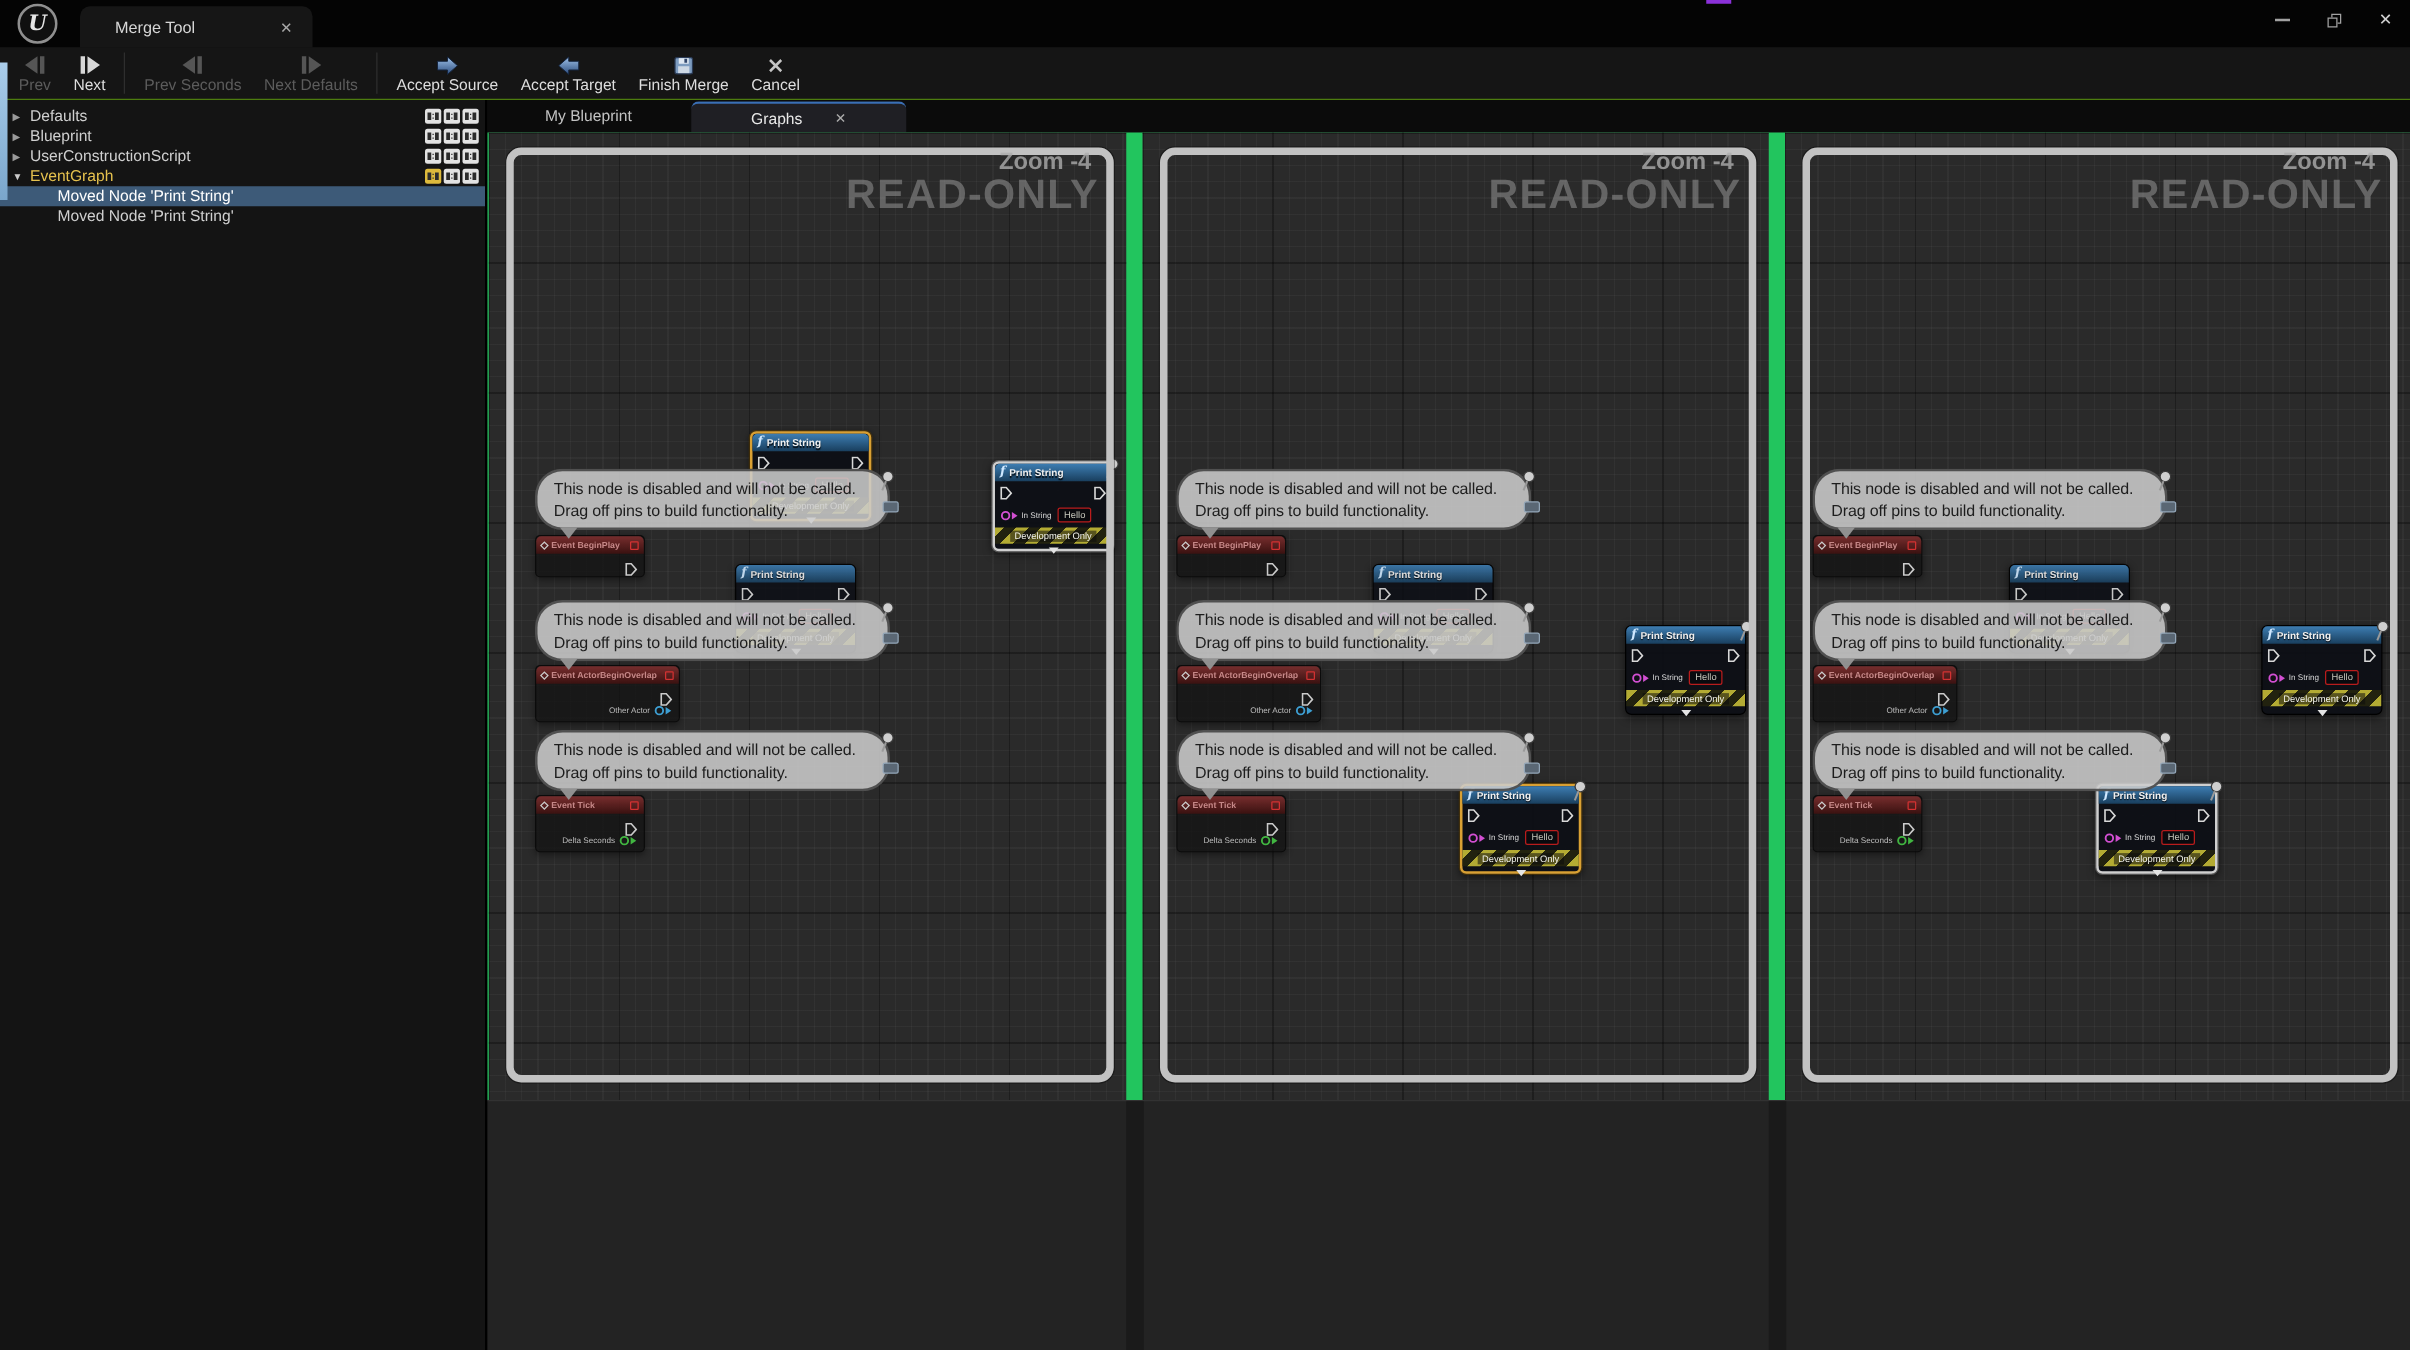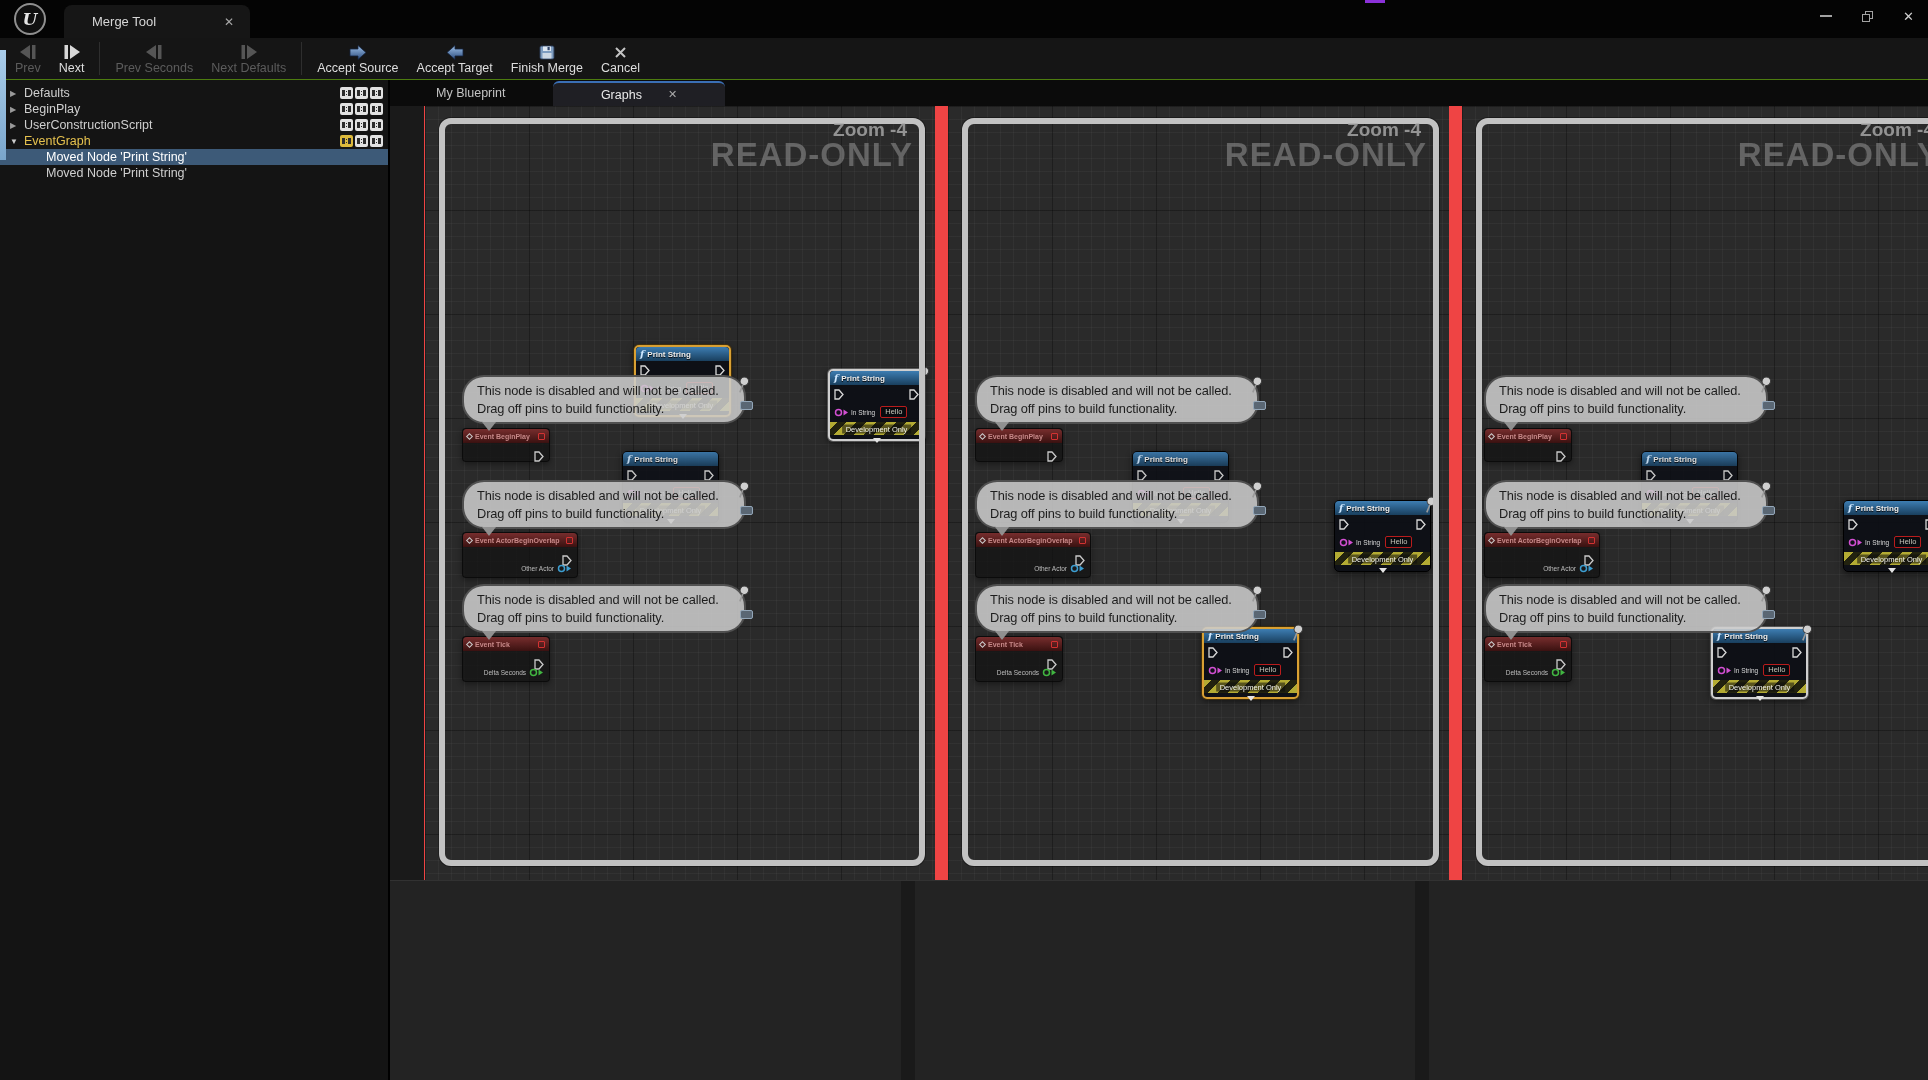--- a/index.html
+++ b/index.html
@@ -52,21 +52,21 @@
 
   
   .tabstrip{position:absolute;left:390px;top:80px;right:0;height:26px;background:#0b0b0b;}
   .tab{position:absolute;top:0;height:26px;display:flex;align-items:center;color:#c2c2c2;font-size:12.5px;}
   .tab.inactive{left:34px;padding:0 12px;}
   .tab.active{left:163px;width:172px;top:1px;height:25px;background:#1f1f24;border-top:2px solid #3a6fb5;
     border-radius:6px 6px 0 0;color:#e9e9e9;justify-content:center;gap:26px;}
   .tab .x{color:#ababab;font-size:11px;}
 
   
-  .graph-area{position:absolute;left:390px;top:106px;right:0;height:774px;background:#ef4444;margin-left:34px;}
+  .graph-area{position:absolute;left:390px;top:106px;right:0;height:774px;background:#22c55e;}
   .viewport{position:absolute;top:0;bottom:0;overflow:hidden;
     background-image:
       repeating-linear-gradient(to right, rgba(0,0,0,.40) 0 1px, transparent 1px 104px),
       repeating-linear-gradient(to bottom, rgba(0,0,0,.40) 0 1px, transparent 1px 104px),
       repeating-linear-gradient(to right, rgba(255,255,255,.035) 0 1px, transparent 1px 13px),
       repeating-linear-gradient(to bottom, rgba(255,255,255,.035) 0 1px, transparent 1px 13px);
     background-color:#2a2a2a;}
   .frame{position:absolute;left:14px;right:10px;top:12px;bottom:14px;border:6px solid #c2c2c2;
     border-radius:12px;box-shadow:0 0 0 1px rgba(0,0,0,.35);z-index:4;pointer-events:none;}
   .zoomlbl{position:absolute;top:13px;right:28px;font-size:19px;font-weight:bold;color:rgba(172,172,172,.8);z-index:5;}
@@ -248,21 +248,21 @@
             <i class="r"></i>
           </span>
           <span class="dic">
             <i class="l"></i>
             <i class="r"></i>
           </span>
         </span>
       </div>
       <div class="srow">
         <span class="arr">▶</span>
-        <span class="lbl">BeginPlay</span>
+        <span class="lbl">Blueprint</span>
         <span class="diffics">
           <span class="dic">
             <i class="l"></i>
             <i class="r"></i>
           </span>
           <span class="dic">
             <i class="l"></i>
             <i class="r"></i>
           </span>
           <span class="dic">

